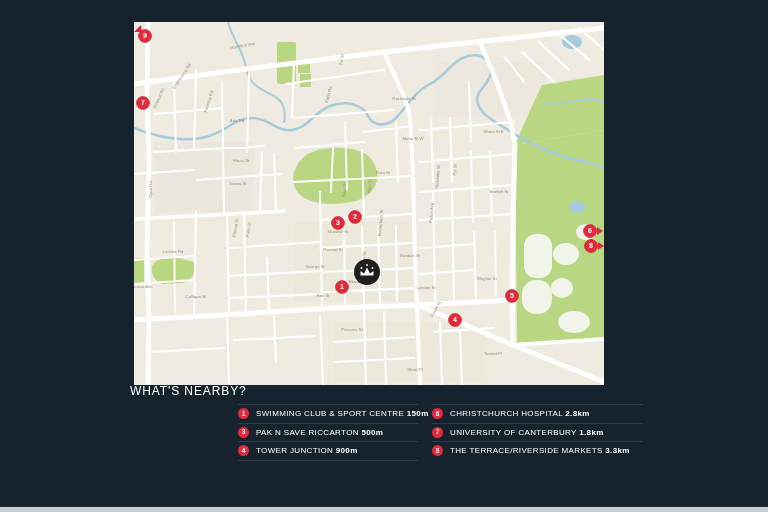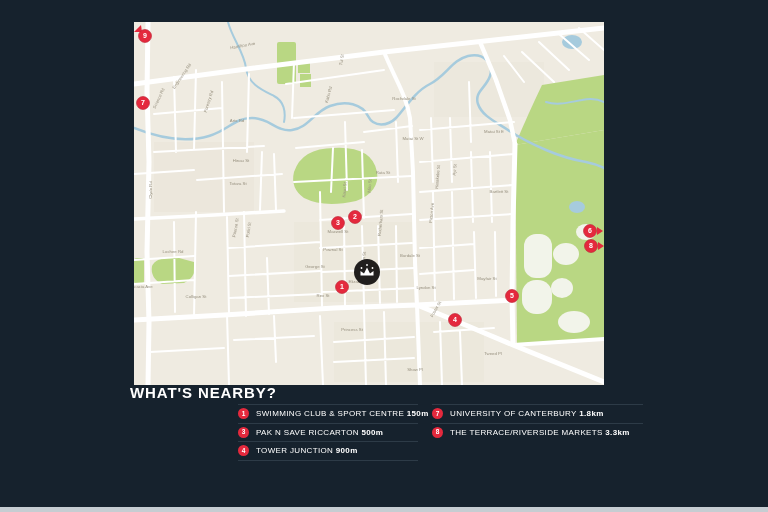--- a/index.html
+++ b/index.html
@@ -4,22 +4,22 @@
 <style>
   html,body{margin:0;padding:0;background:#16222d;}
   .stage{position:relative;width:768px;height:512px;background:#16222d;overflow:hidden;
          font-family:"Liberation Sans",sans-serif;}
   
   .map-panel{position:absolute;left:134px;top:22px;width:470px;height:363px;background:#efebe1;overflow:hidden;}
   .map-panel svg{display:block;}
   .stlabel{fill:#97907f;font-size:4.3px;font-family:"Liberation Sans",sans-serif;}
   .mnum{fill:#ffffff;font-size:7px;font-weight:bold;font-family:"Liberation Sans",sans-serif;}
   
-  .nearby-heading{position:absolute;left:130px;top:384px;color:#ffffff;font-size:15px;
-                  font-weight:bold;letter-spacing:.9px;}
+  .nearby-heading{position:absolute;left:130px;top:384px;color:#ffffff;font-size:12px;
+                  font-weight:normal;letter-spacing:.9px;}
   ul.nearby{position:absolute;margin:0;padding:0;list-style:none;top:404px;}
   ul.nearby.col-left{left:238px;width:180px;border-bottom:1px solid #2d3b47;}
   ul.nearby.col-right{left:432px;width:211px;}
   ul.nearby li{display:flex;align-items:center;height:18.5px;box-sizing:border-box;
                border-top:1px solid #2d3b47;}
   .badge{flex:0 0 11px;width:11px;height:11px;border-radius:50%;background:#e4293d;color:#fff;
          font-size:6.5px;font-weight:bold;display:flex;align-items:center;justify-content:center;
          margin-right:7px;line-height:1;}
   .nm{color:#ffffff;font-size:8px;letter-spacing:.35px;white-space:nowrap;}
   .nm b{font-weight:bold;}
@@ -183,20 +183,24 @@
         <span class="badge">3</span>
         <span class="nm">PAK N SAVE RICCARTON <b>500m</b></span>
       </li>
       <li>
         <span class="badge">4</span>
         <span class="nm">TOWER JUNCTION <b>900m</b></span>
       </li>
     </ul>
   <ul class="nearby col-right" id="col-right">
       <li>
+        <span class="badge">6</span>
+        <span class="nm">CHRISTCHURCH HOSPITAL <b>2.8km</b></span>
+      </li>
+      <li>
         <span class="badge">7</span>
         <span class="nm">UNIVERSITY OF CANTERBURY <b>1.8km</b></span>
       </li>
       <li>
         <span class="badge">8</span>
         <span class="nm">THE TERRACE/RIVERSIDE MARKETS <b>3.3km</b></span>
       </li>
     </ul>
 
   <div class="bottom-strip"></div>

